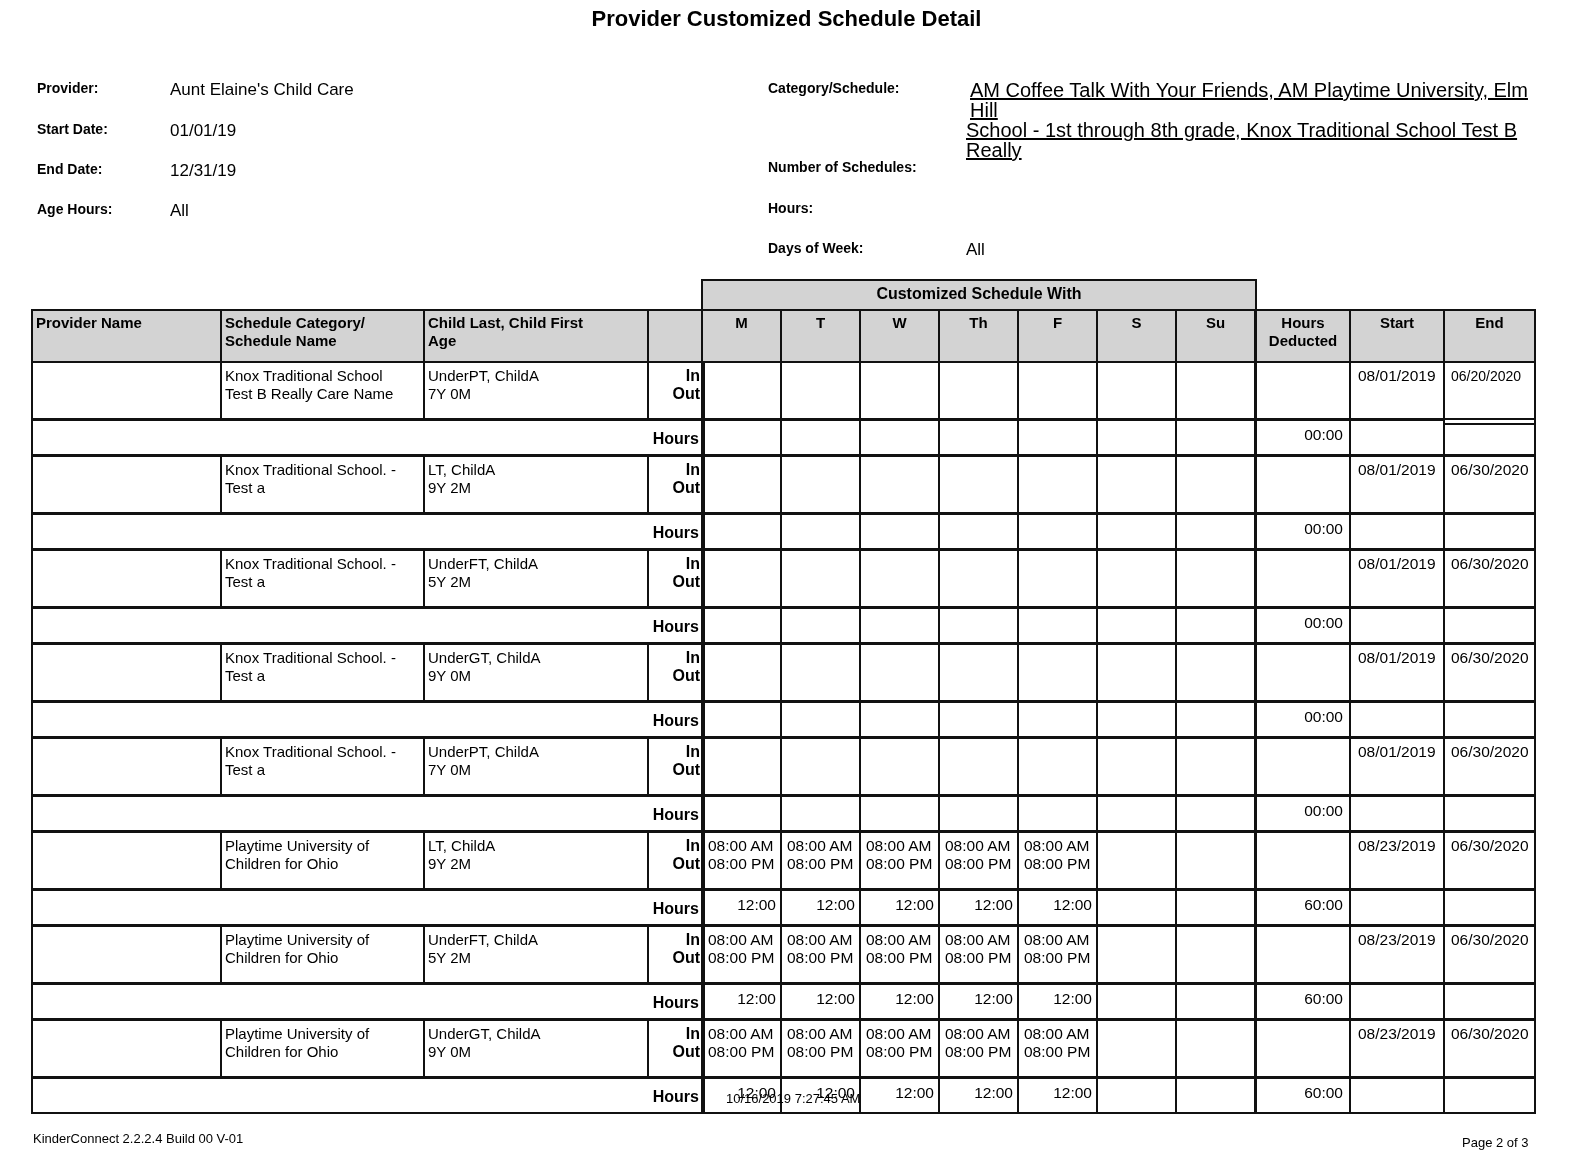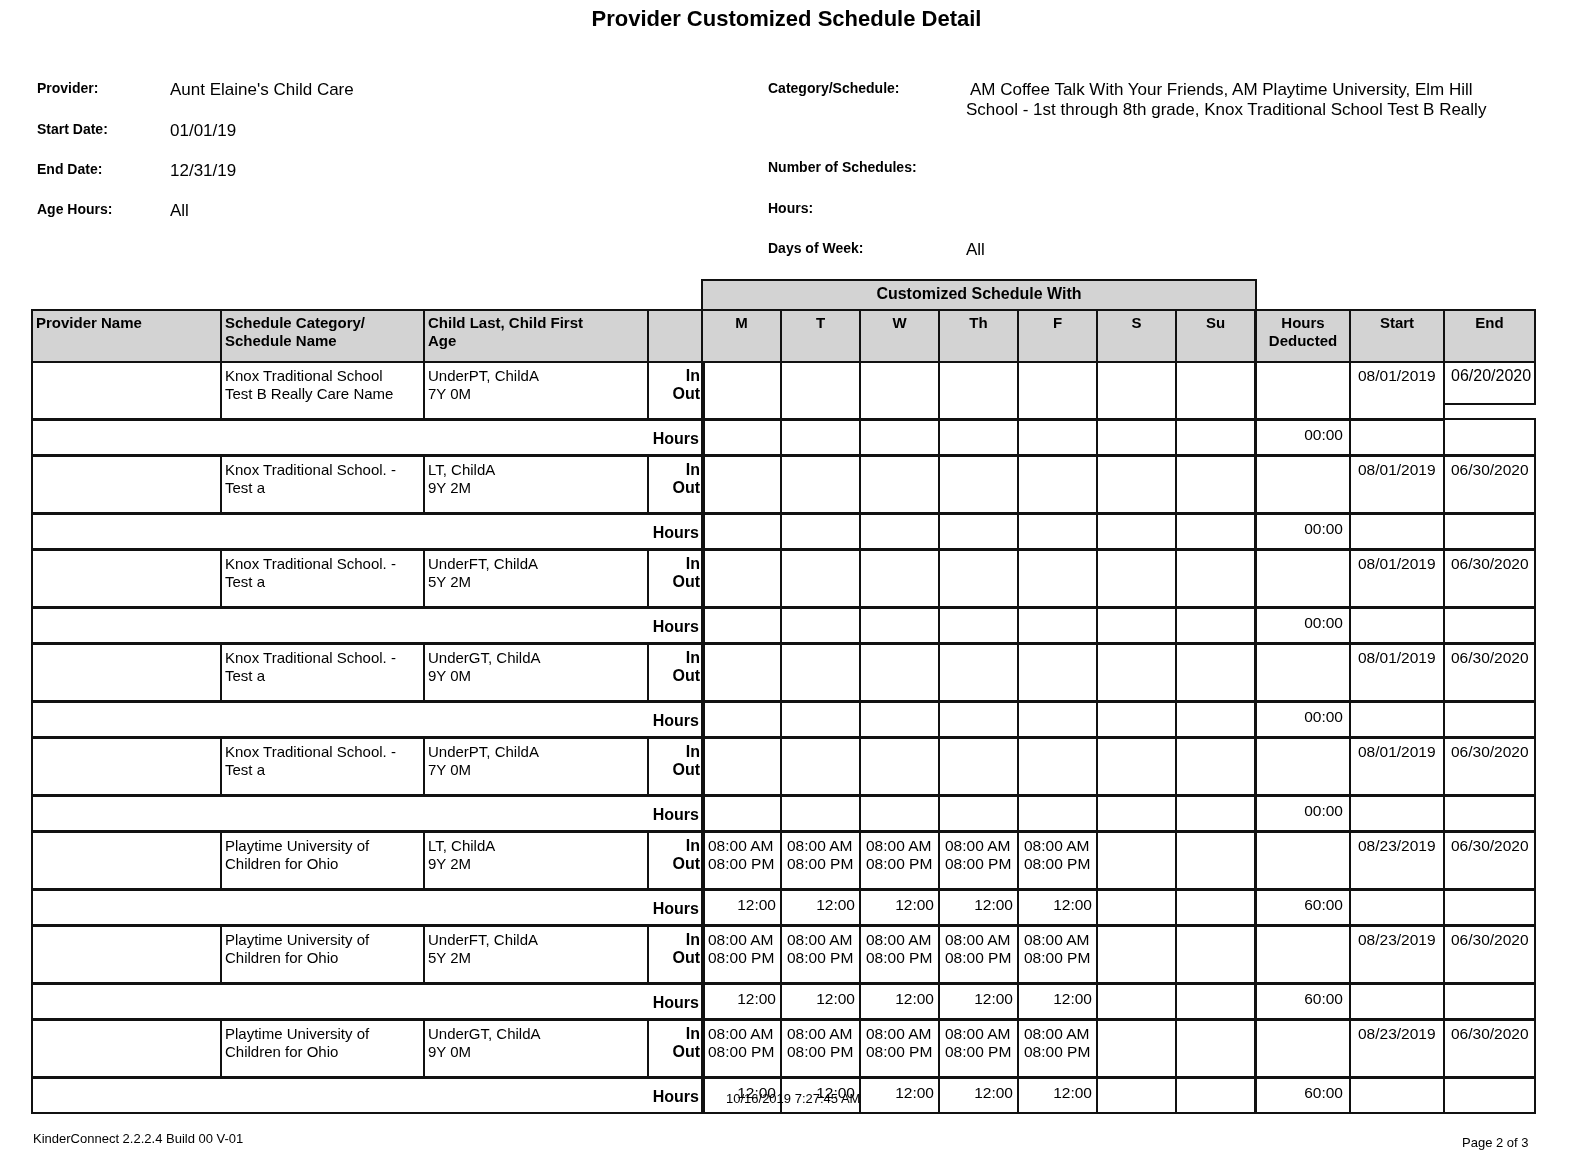--- a/index.html
+++ b/index.html
@@ -2,21 +2,21 @@
 <html><head>
 <meta charset="utf-8">
 <style>
   html, body { margin: 0; padding: 0; background: #ffffff; }
   body { width: 1573px; height: 1162px; position: relative; overflow: hidden;
          font-family: "Liberation Sans", sans-serif; color: #000; }
   .abs { position: absolute; }
   .title { left: 0; width: 1573px; top: 6px; text-align: center; font-size: 22px; font-weight: bold; }
   .lbl { font-weight: bold; font-size: 14px; }
   .val { font-size: 17px; }
-  .cat-val { font-size: 17px; line-height: 20px; width: 570px; }
+  .cat-val { font-size: 20px; line-height: 20px; width: 570px; text-decoration: underline; }
 
   .grid { position: absolute; left: 0; top: 0; }
   .cell { position: absolute; box-sizing: border-box; border: 2px solid #111; font-size: 15px; line-height: 18px; overflow: hidden; }
   .hdr { background: #d3d3d3; font-weight: bold; }
   .hdr.center { text-align: center; }
   .pad { padding: 3px 3px 0 3px; }
   .right { text-align: right; }
   .bold { font-weight: bold; }
   .center { text-align: center; }
   .footer { font-size: 13px; }
@@ -117,21 +117,21 @@
         <div class="cell" style="left: 1096px; top: 361px; width: 81px; height: 60px; padding: 4px 0px 0px 5px; font-size: 15.5px; white-space: nowrap;">
           <div class="" style=""></div>
           <div class="" style=""></div>
         </div>
         <div class="cell" style="left: 1175px; top: 361px; width: 81px; height: 60px; padding: 4px 0px 0px 5px; font-size: 15.5px; white-space: nowrap;">
           <div class="" style=""></div>
           <div class="" style=""></div>
         </div>
         <div class="cell" style="left: 1255px; top: 361px; width: 96px; height: 60px;"></div>
         <div class="cell" style="left: 1349px; top: 361px; width: 96px; height: 60px; padding: 4px 0px 0px 7px; font-size: 15.5px;">08/01/2019</div>
-        <div class="cell" style="left: 1443px; top: 361px; width: 93px; height: 44px; padding: 4px 0px 0px 6px; font-size: 16px;">06/20/2020</div>
+        <div class="cell" style="left: 1443px; top: 361px; width: 93px; height: 64px; padding: 4px 0px 0px 6px; font-size: 14px;">06/20/2020</div>
         <div class="cell right bold" style="left: 31px; top: 418px; width: 674px; height: 38px; padding: 10px 4px 0px 0px; font-size: 16px; border-right: 2px solid rgb(17, 17, 17);">Hours</div>
         <div class="cell right" style="left: 701px; top: 418px; width: 81px; height: 38px; padding: 6px 4px 0px 0px; font-size: 15.5px;"></div>
         <div class="cell right" style="left: 780px; top: 418px; width: 81px; height: 38px; padding: 6px 4px 0px 0px; font-size: 15.5px;"></div>
         <div class="cell right" style="left: 859px; top: 418px; width: 81px; height: 38px; padding: 6px 4px 0px 0px; font-size: 15.5px;"></div>
         <div class="cell right" style="left: 938px; top: 418px; width: 81px; height: 38px; padding: 6px 4px 0px 0px; font-size: 15.5px;"></div>
         <div class="cell right" style="left: 1017px; top: 418px; width: 81px; height: 38px; padding: 6px 4px 0px 0px; font-size: 15.5px;"></div>
         <div class="cell right" style="left: 1096px; top: 418px; width: 81px; height: 38px; padding: 6px 4px 0px 0px; font-size: 15.5px;"></div>
         <div class="cell right" style="left: 1175px; top: 418px; width: 81px; height: 38px; padding: 6px 4px 0px 0px; font-size: 15.5px;"></div>
         <div class="cell right" style="left: 1255px; top: 418px; width: 96px; height: 38px; padding: 6px 6px 0px 0px; font-size: 15.5px;">00:00</div>
         <div class="cell" style="left: 1349px; top: 418px; width: 96px; height: 38px;"></div>

